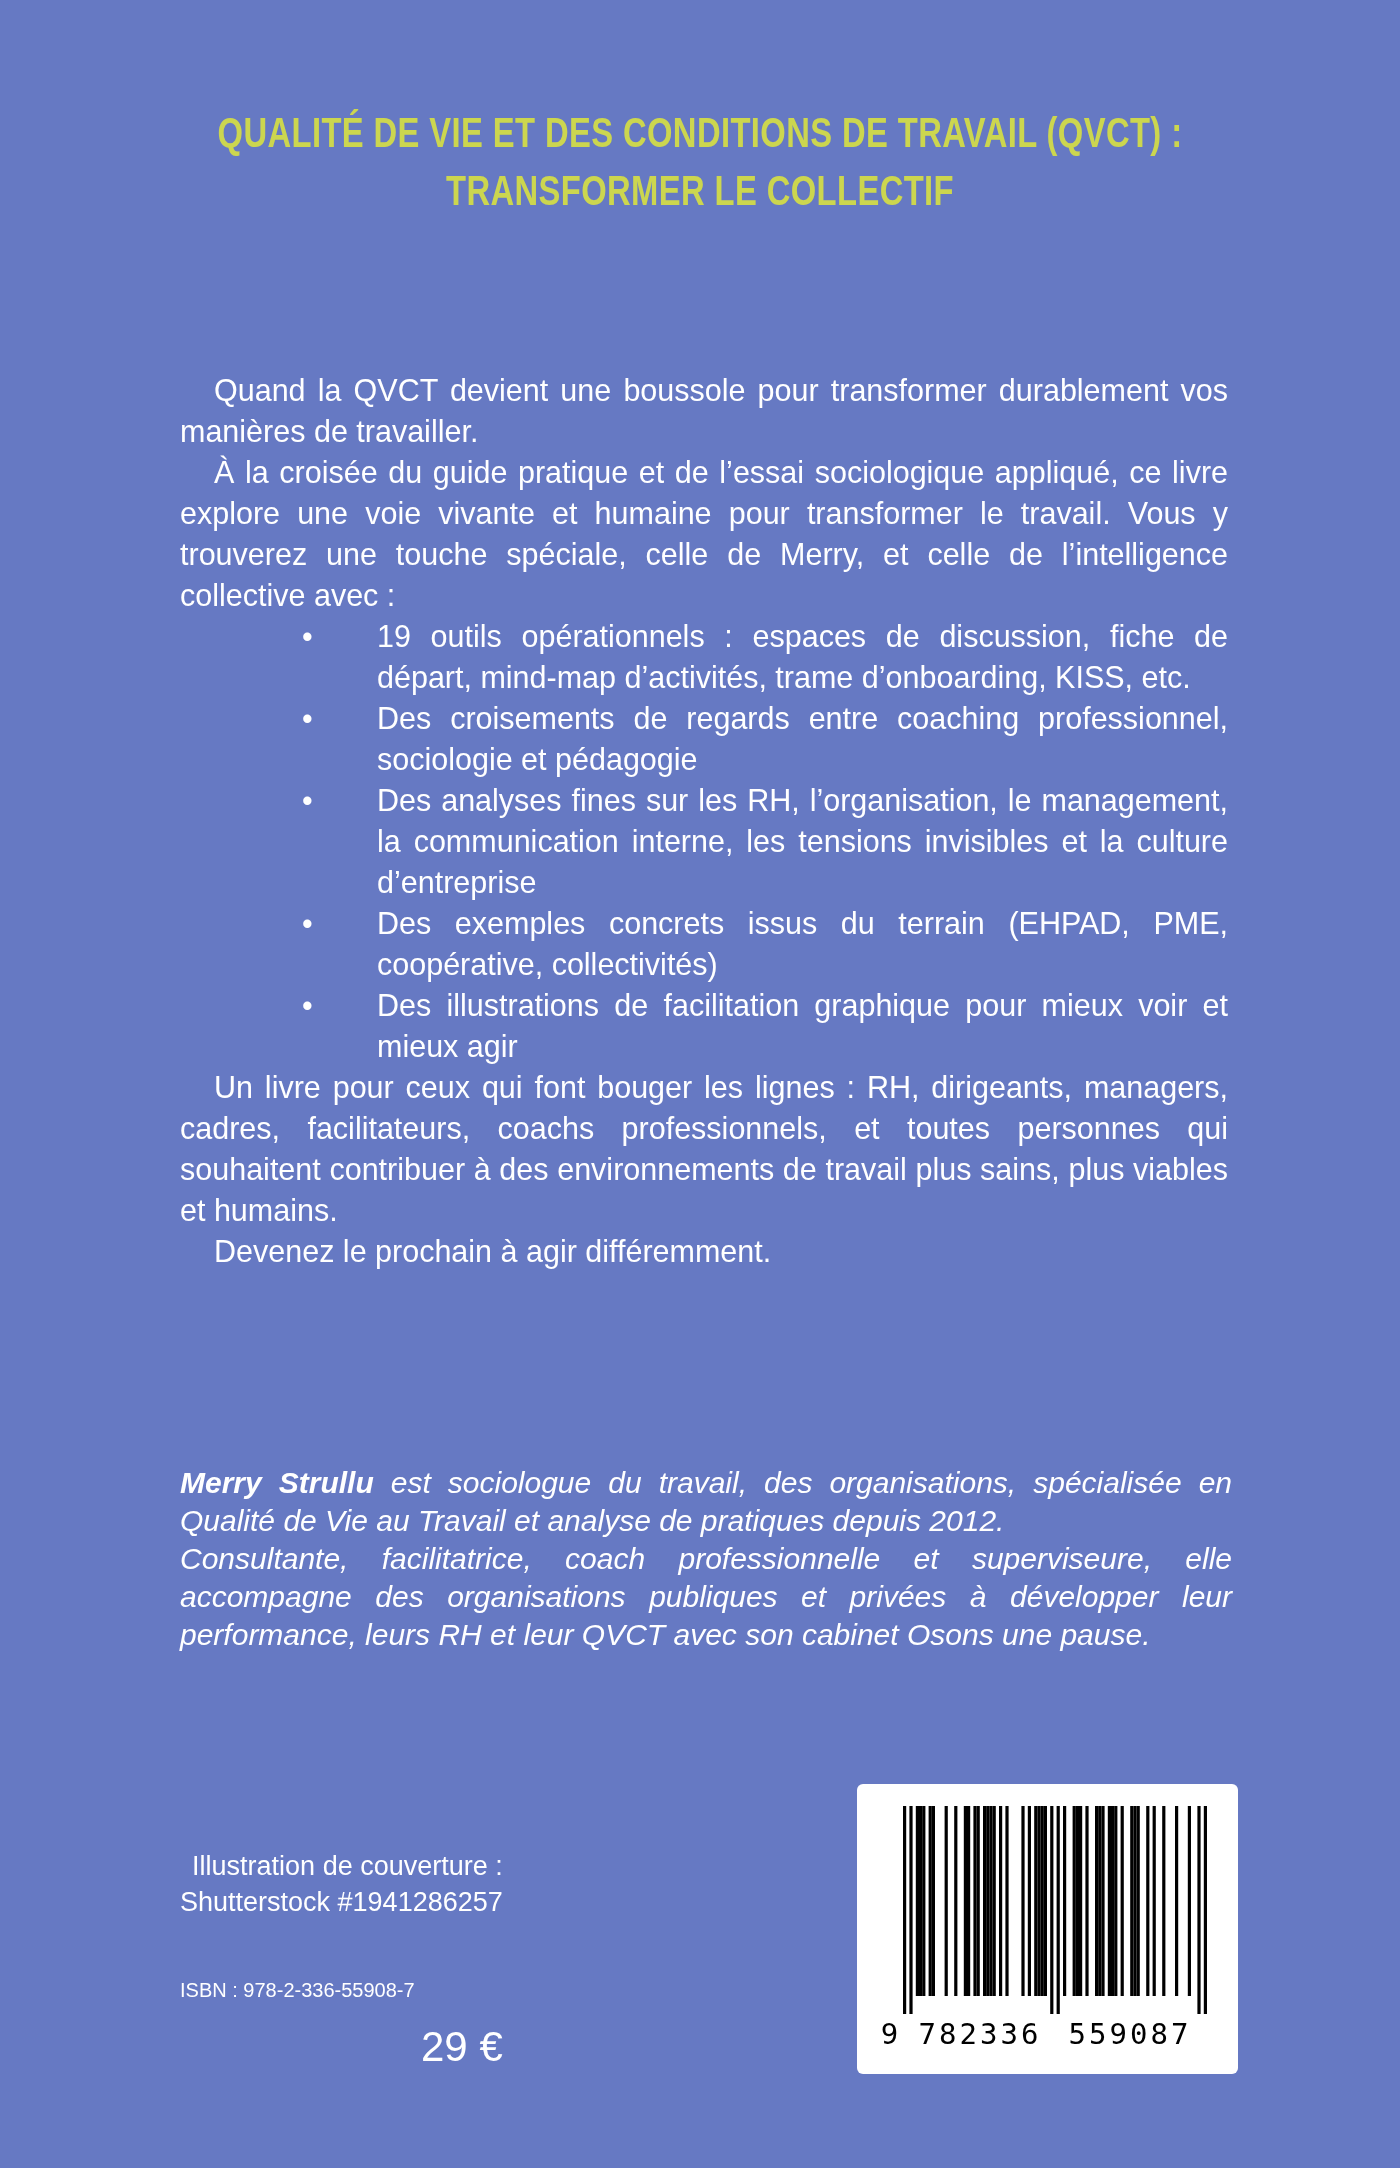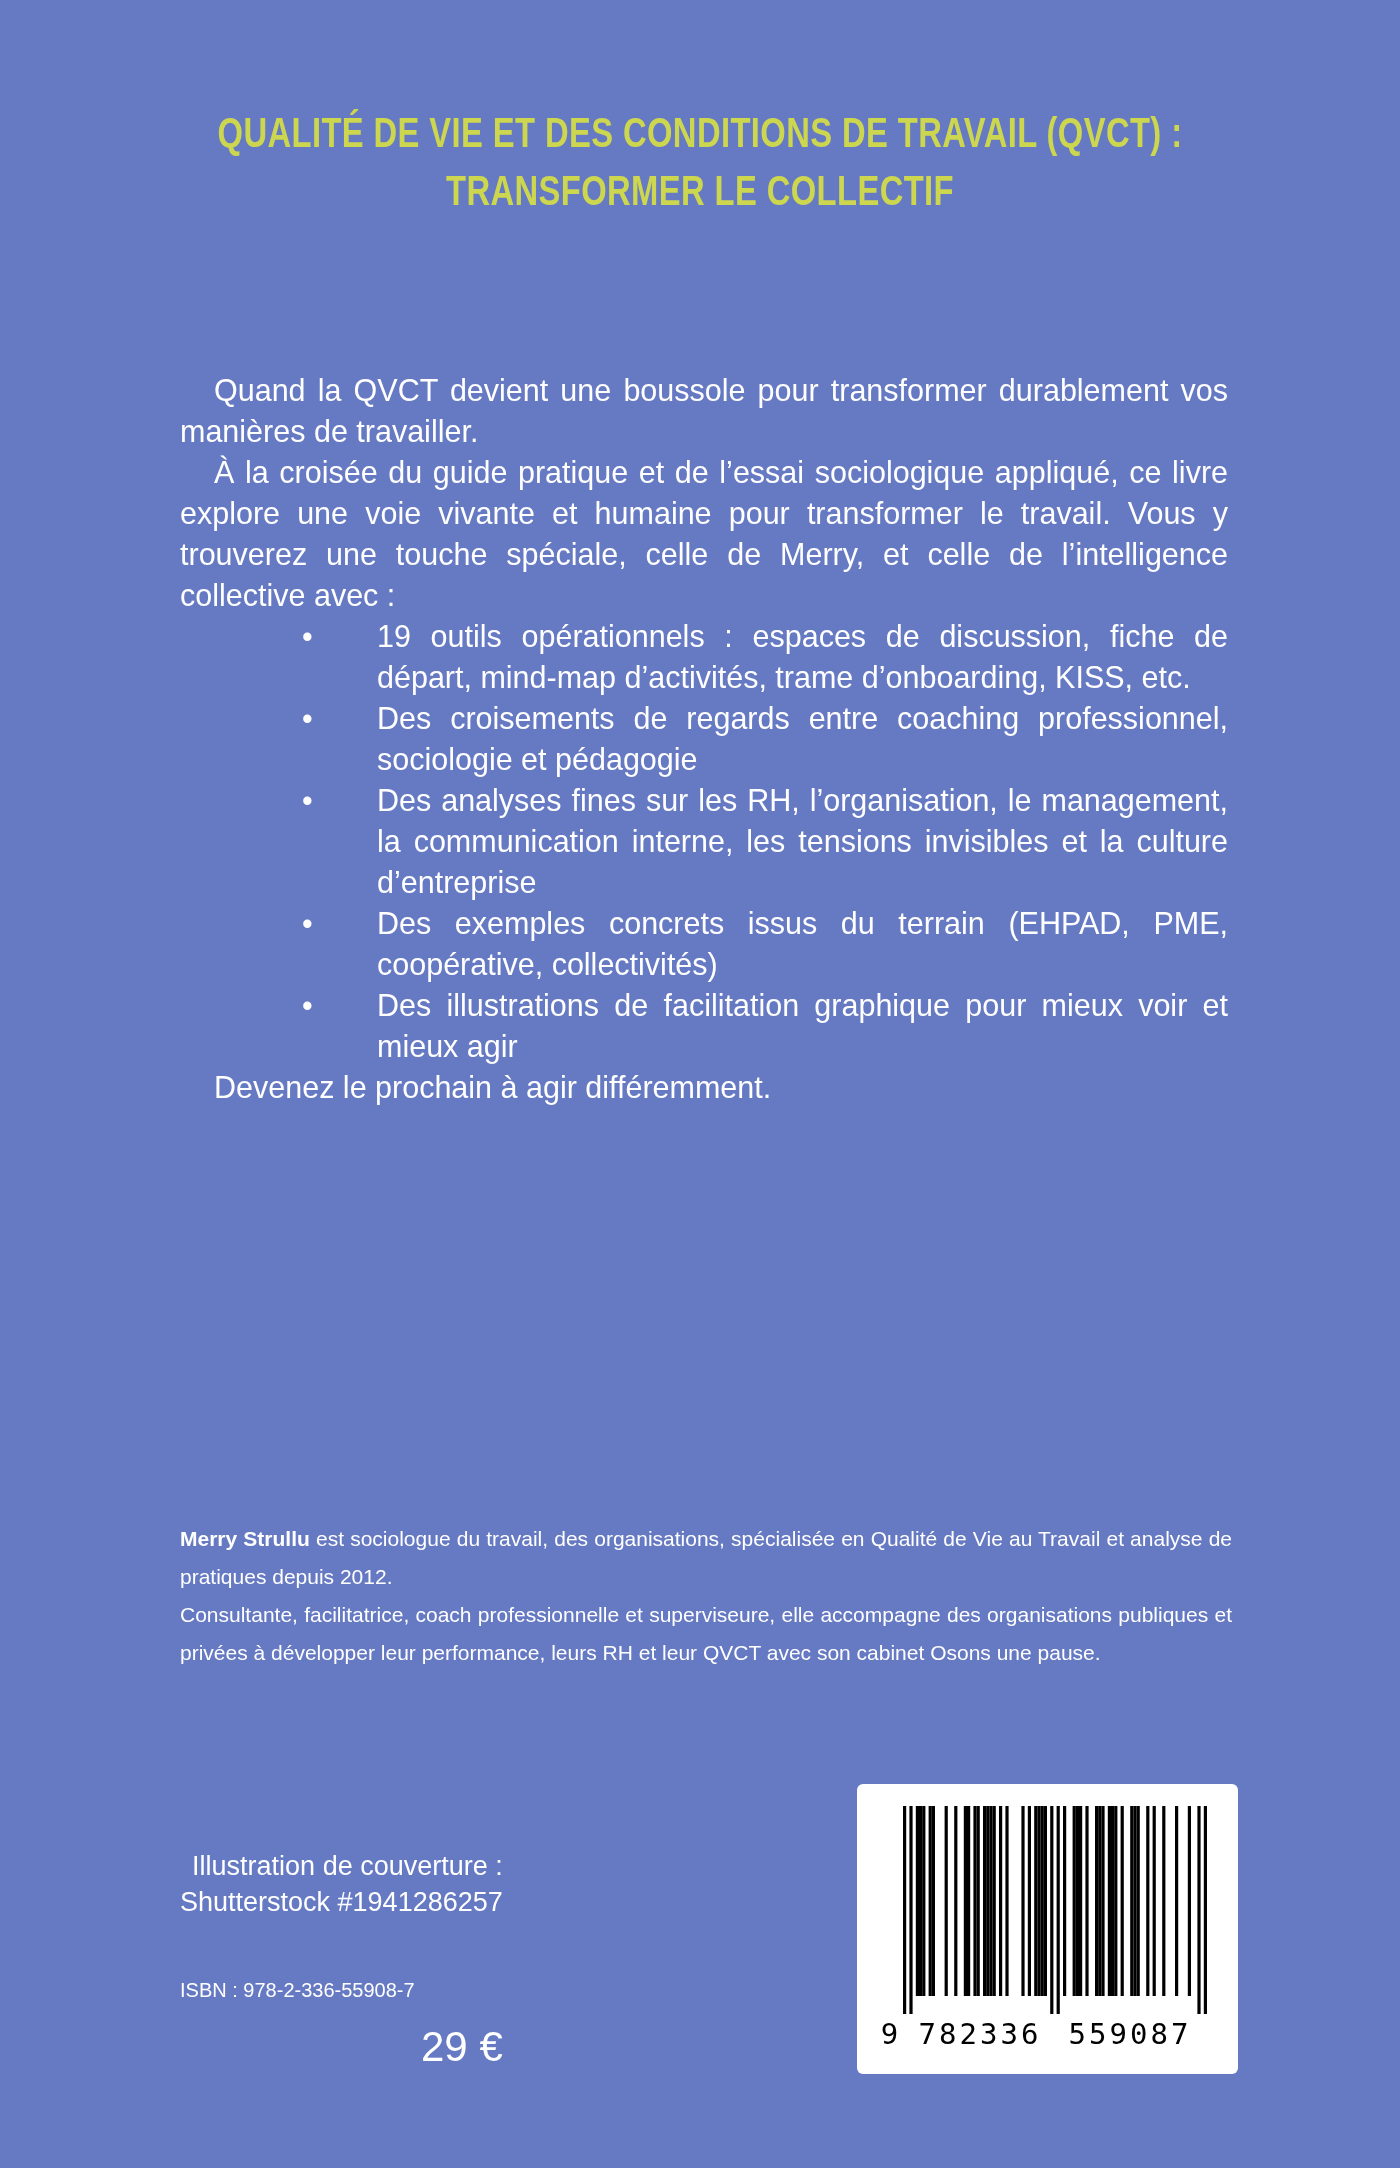--- a/index.html
+++ b/index.html
@@ -55,24 +55,25 @@
   }
   ul.bullets .dot {
     position: absolute;
     left: 122px;
     top: 0;
   }
 
   
   .bio {
     position: absolute;
-    top: 1520px;
+    top: 1464px;
     left: 180px;
     width: 1052px;
-    font-size: 21px;
+    font-style: italic;
+    font-size: 30px;
     line-height: 38px;
     text-align: justify;
   }
   .bio p { margin: 0; }
   .bio .author { font-weight: bold; }
 
   
   .footer-left {
     position: absolute;
     left: 180px;
@@ -141,20 +142,21 @@
     </li>
     <li>
       <span class="dot">•</span>
       <span>Des exemples concrets issus du terrain (EHPAD, PME, coopérative, collectivités)</span>
     </li>
     <li>
       <span class="dot">•</span>
       <span>Des illustrations de facilitation graphique pour mieux voir et mieux agir</span>
     </li>
   </ul>
+  <p class="indent">Un livre pour ceux qui font bouger les lignes : RH, dirigeants, managers, cadres, facilitateurs, coachs professionnels, et toutes personnes qui souhaitent contribuer à des environnements de travail plus sains, plus viables et humains.</p>
   <p class="indent">Devenez le prochain à agir différemment.</p>
 </div>
 
 <div class="bio">
   <p><span class="author">Merry Strullu</span><span> est sociologue du travail, des organisations, spécialisée en Qualité de Vie au Travail et analyse de pratiques depuis 2012.</span></p>
   <p>Consultante, facilitatrice, coach professionnelle et superviseure, elle accompagne des organisations publiques et privées à développer leur performance, leurs RH et leur QVCT avec son cabinet Osons une pause.</p>
 </div>
 
 <div class="footer-left">
   <div class="illu-line">Illustration de couverture :</div>

